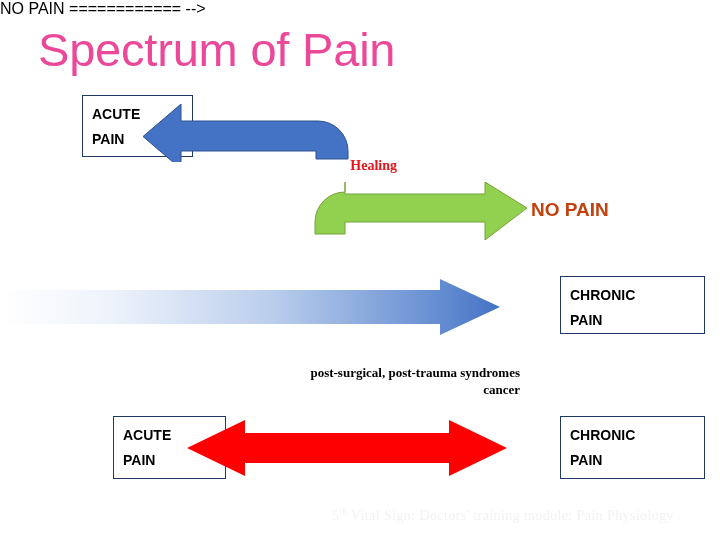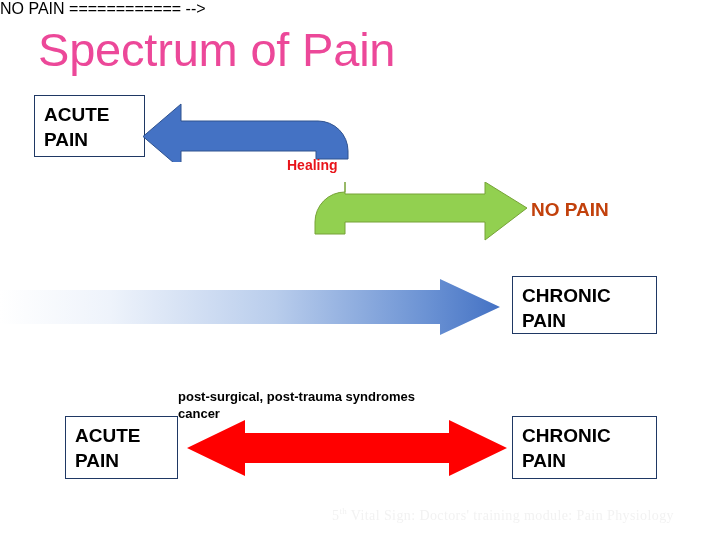--- a/index.html
+++ b/index.html
@@ -34,46 +34,47 @@
 
   
   .labelbox {
     position: absolute;
     box-sizing: border-box;
     border: 1px solid #1f3864;
     background: #ffffff;
     color: #000000;
     font-family: "Liberation Sans", sans-serif;
     font-weight: 700;
-    font-size: 19px;
+    font-size: 14px;
     line-height: 25px;
     padding: 6px 0 0 9px;
     white-space: pre-line;
+    margin-left: 48px;
   }
 
   
   .plainlabel {
     position: absolute;
     color: #c2410c;
     font-family: "Liberation Sans", sans-serif;
     font-weight: 700;
     font-size: 19px;
     line-height: 25px;
     white-space: pre-line;
   }
 
   
   .caption {
     position: absolute;
     color: #000000;
-    font-family: Liberation Sans, sans-serif;
+    font-family: Liberation Serif, serif;
     font-weight: 700;
     font-size: 13px;
     line-height: 17px;
-    text-align: left;
+    text-align: right;
     white-space: pre-line;
   }
   .caption.healing {
     color: #e8141a;
     font-size: 14px;
   }
   .caption.thin {
     font-weight: 400;
   }
 
@@ -170,21 +171,21 @@
              L 440,56
              L 440,45
              L 0,45
              Z" fill="url(#insidiousGrad)"></path>
   </svg>
 
   <div class="labelbox" style="left:512px; top:276px; width:145px; height:58px;">CHRONIC
 PAIN</div>
 
   
-  <div class="caption" style="left:178px; top:388px; width:342px;">post-surgical, post-trauma syndromes
+  <div class="caption" style="left:178px; top:364px; width:342px;">post-surgical, post-trauma syndromes
 cancer</div>
 
   <div class="labelbox" style="left:65px; top:416px; width:113px; height:63px;">ACUTE
 PAIN</div>
 
   <svg class="arrow-svg" style="left:187px; top:420px;" width="320" height="56" viewBox="0 0 320 56">
     <path d="M 0,28
              L 58,0
              L 58,13
              L 262,13

